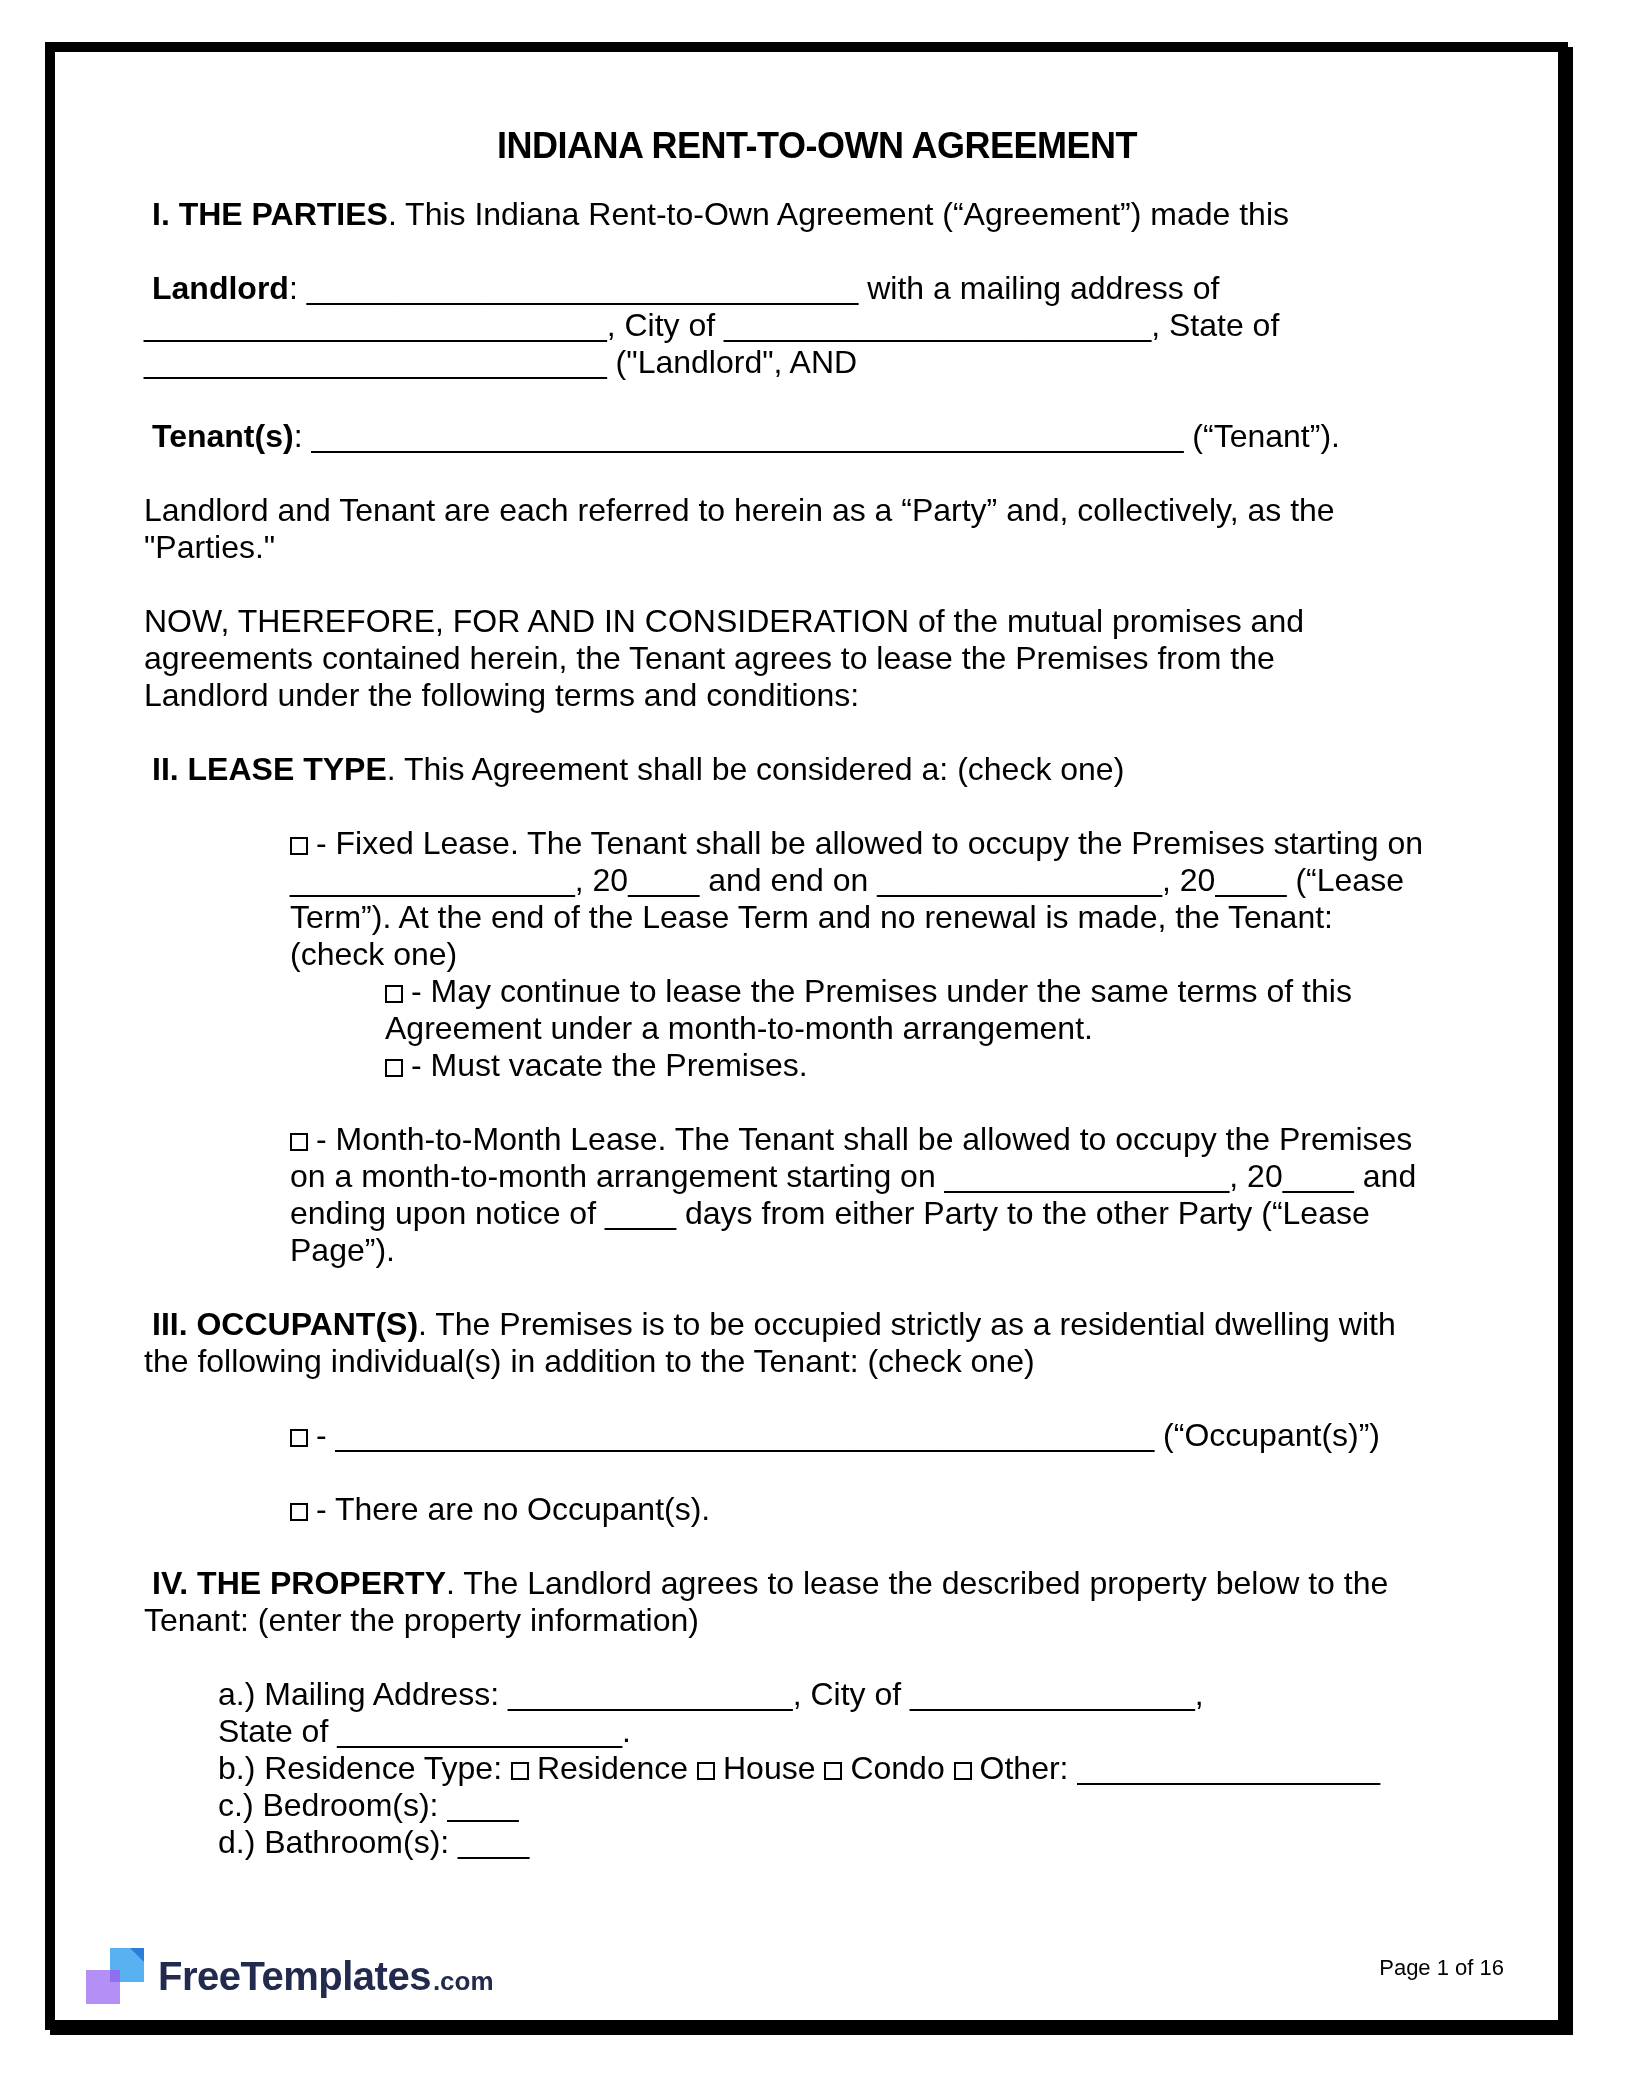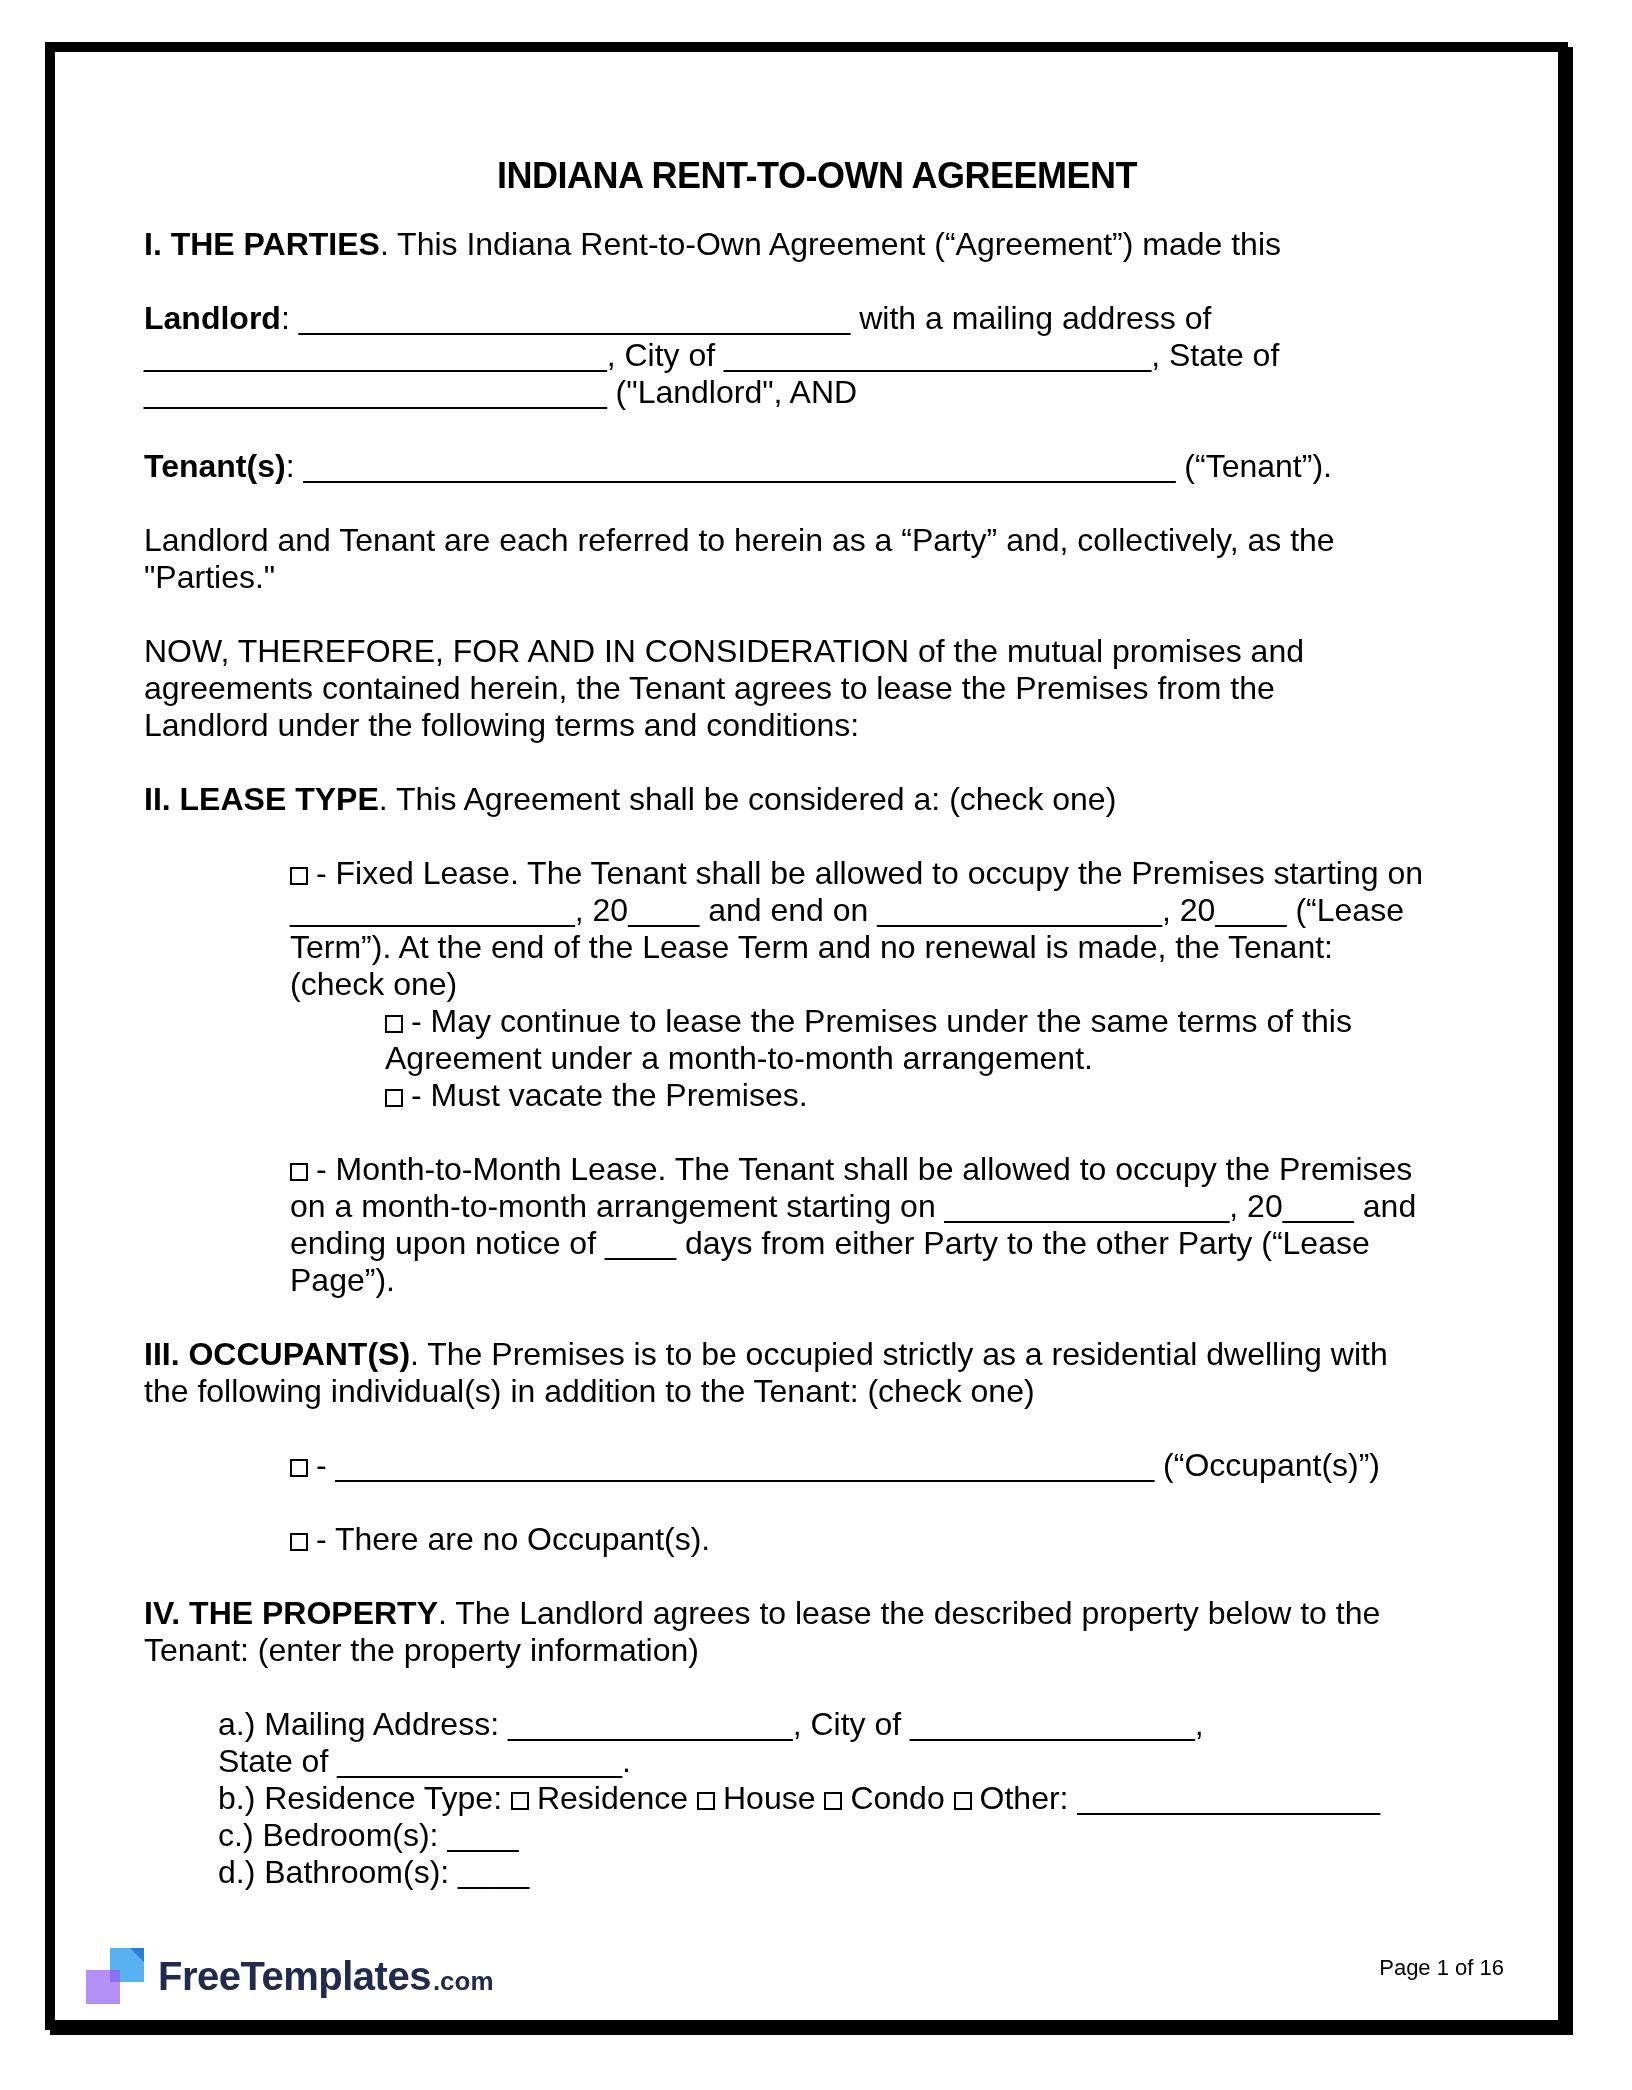--- a/index.html
+++ b/index.html
@@ -5,34 +5,34 @@
   html,body{margin:0;padding:0;}
   body{
     width:1632px;height:2090px;position:relative;background:#ffffff;
     font-family:"Liberation Sans",sans-serif;color:#000;overflow:hidden;
   }
   .frame{
     position:absolute;left:45px;top:42px;width:1523px;height:1988px;
     border:10px solid #000;box-shadow:5px 5px 0 0 #000;box-sizing:border-box;
   }
   .content{
-    position:absolute;left:144px;top:154px;width:1346px;
+    position:absolute;left:144px;top:124px;width:1346px;
     font-size:32px;line-height:37px;
   }
   .title{
     font-size:36px;line-height:44px;font-weight:bold;text-align:center;
     margin:0 0 28px 0;letter-spacing:-0.5px;
   }
   .para{margin:0 0 37px 0;}
   .tight{margin-bottom:0;}
   .indent1{margin-left:146px;}
   .indent2{margin-left:241px;}
   .indent-prop{margin-left:74px;}
   .line{display:block;white-space:pre;}
-  strong{font-weight:bold;}
+  strong{font-weight:bold;margin-left:8px;}
   .cb{
     display:inline-block;width:18px;height:18px;border:2px solid #000;
     margin:0 8px 0 0;vertical-align:-1px;background:#fff;box-sizing:border-box;
   }
   .brand{position:absolute;left:86px;top:1948px;display:flex;align-items:center;}
   .brand-icon{position:relative;width:58px;height:56px;margin-right:14px;}
   .sq-blue{position:absolute;left:24px;top:0;width:34px;height:34px;background:#58b2f1;}
   .fold{position:absolute;right:0;top:0;width:14px;height:14px;background:#2d7cd9;clip-path:polygon(0 0,100% 0,100% 100%);}
   .sq-purple{position:absolute;left:0;top:22px;width:34px;height:34px;background:#b38ff6;}
   .sq-overlap{position:absolute;left:24px;top:22px;width:10px;height:12px;background:#8e70ee;}

